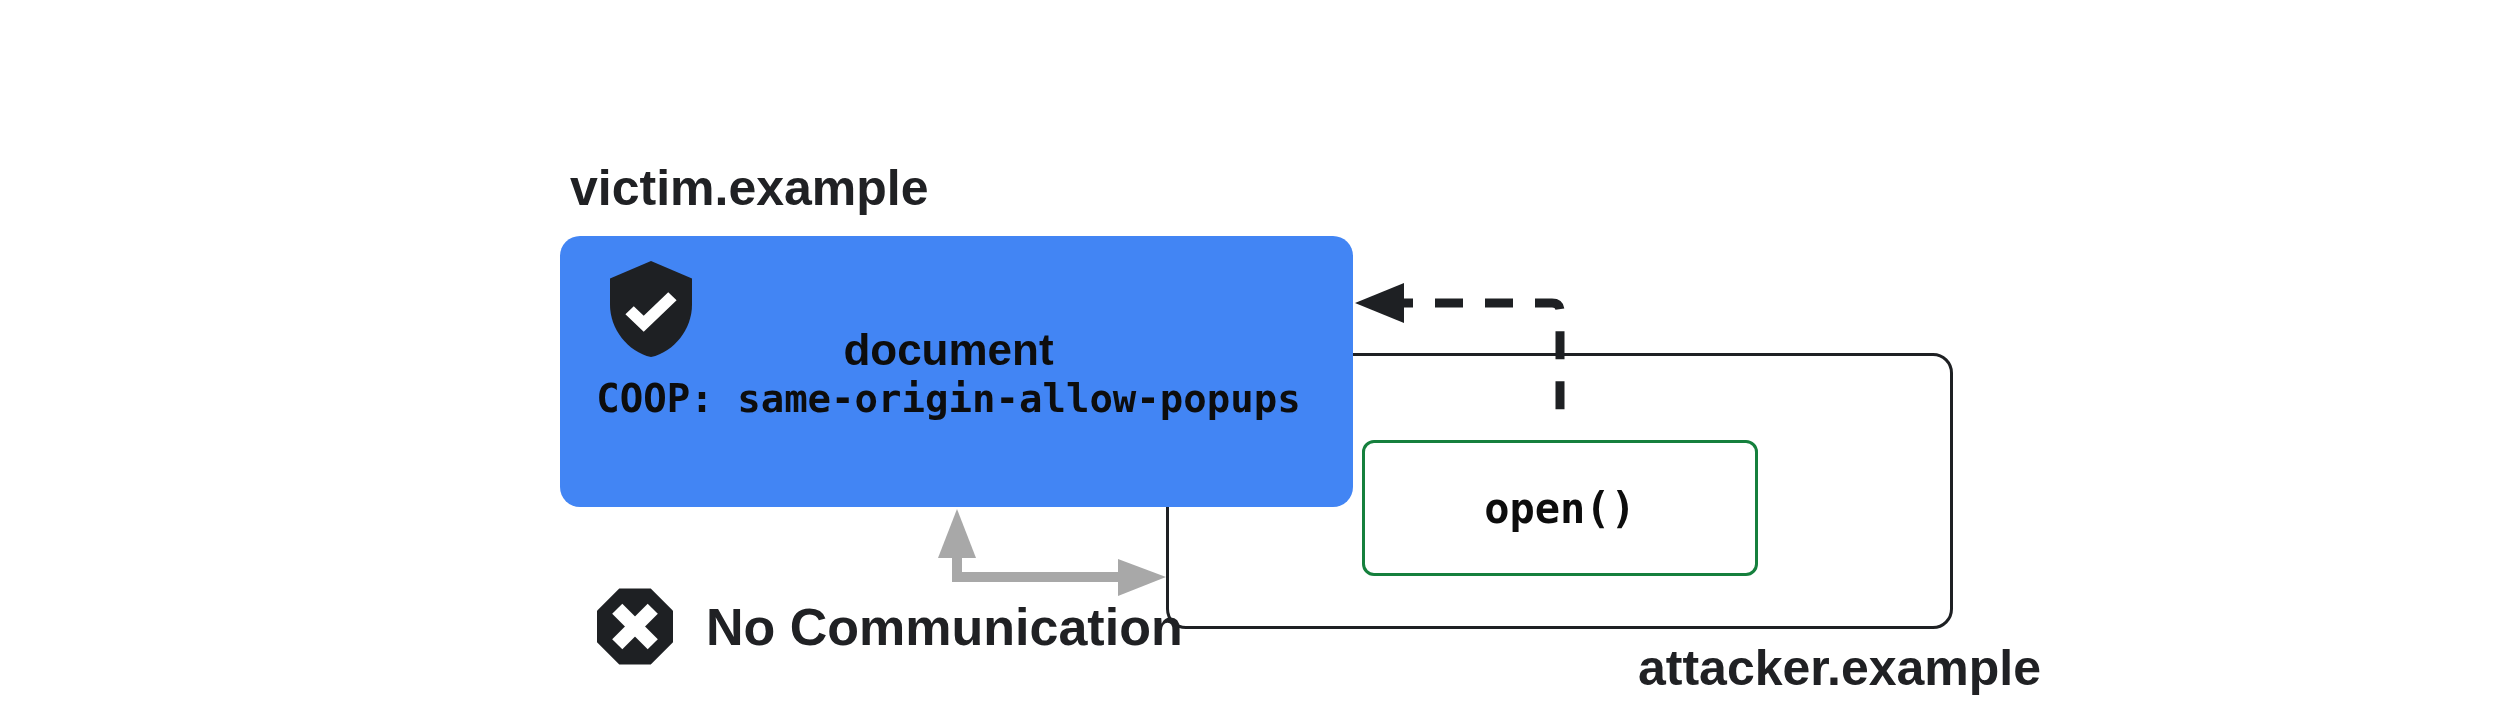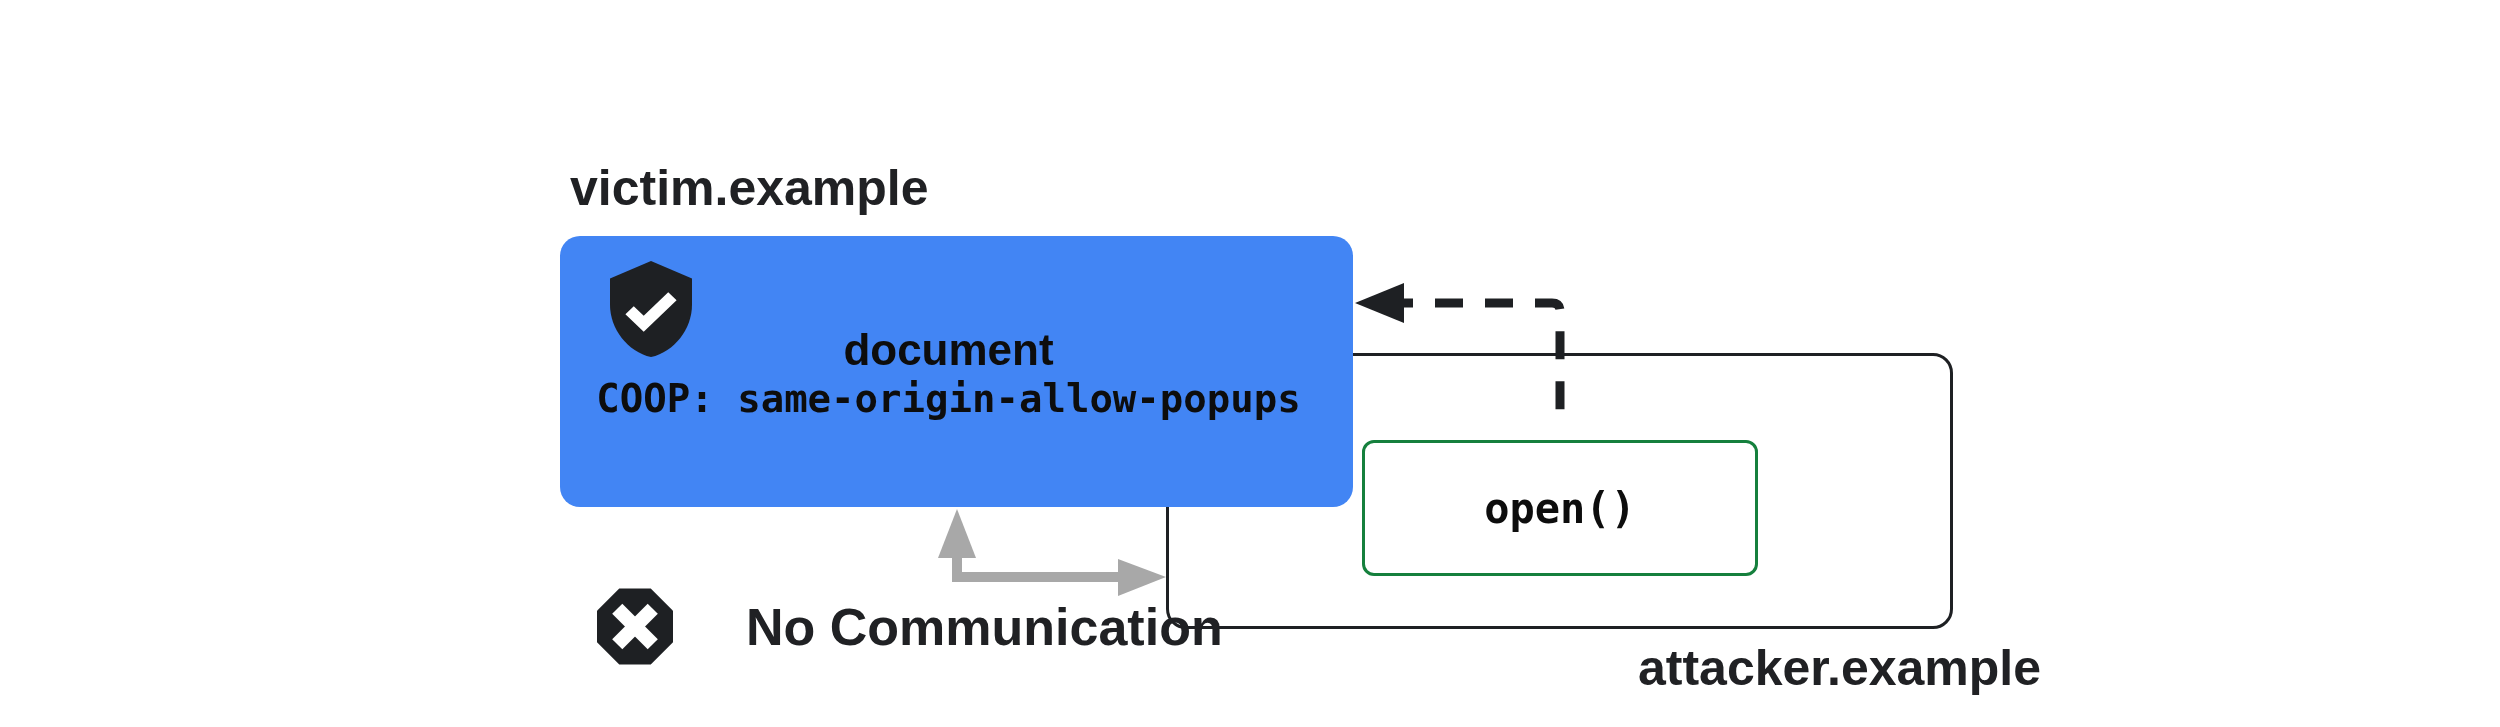--- a/index.html
+++ b/index.html
@@ -4,21 +4,21 @@
 <style>
   html,body{margin:0;padding:0;background:#ffffff;}
   #canvas{
     position:relative;width:2248px;height:727px;background:#ffffff;
     overflow:hidden;font-family:"Liberation Sans",sans-serif;
   }
   .label{position:absolute;font-weight:bold;color:#202124;font-size:50px;
          line-height:54px;white-space:nowrap;z-index:5;}
   #victim-label{left:570px;top:161px;}
   #attacker-label{left:1638px;top:641px;}
-  #nocomm-label{left:746px;top:598px;font-size:52px;line-height:58px;}
+  #nocomm-label{left:706px;top:598px;font-size:52px;line-height:58px;}
 
   #attacker-box{
     position:absolute;left:1166px;top:353px;width:787px;height:276px;
     box-sizing:border-box;background:#ffffff;border:3px solid #1E2023;
     border-radius:20px;z-index:1;
   }
   #open-box{
     position:absolute;left:1362px;top:424px;width:396px;height:136px;
     box-sizing:border-box;background:#ffffff;border:3px solid #15803d;
     border-radius:12px;z-index:2;display:flex;align-items:center;justify-content:center;margin-top:16px;

